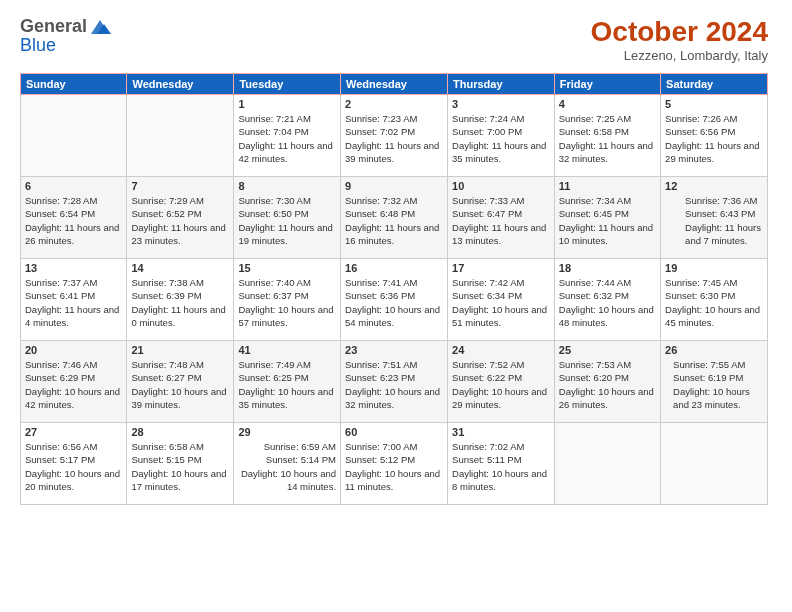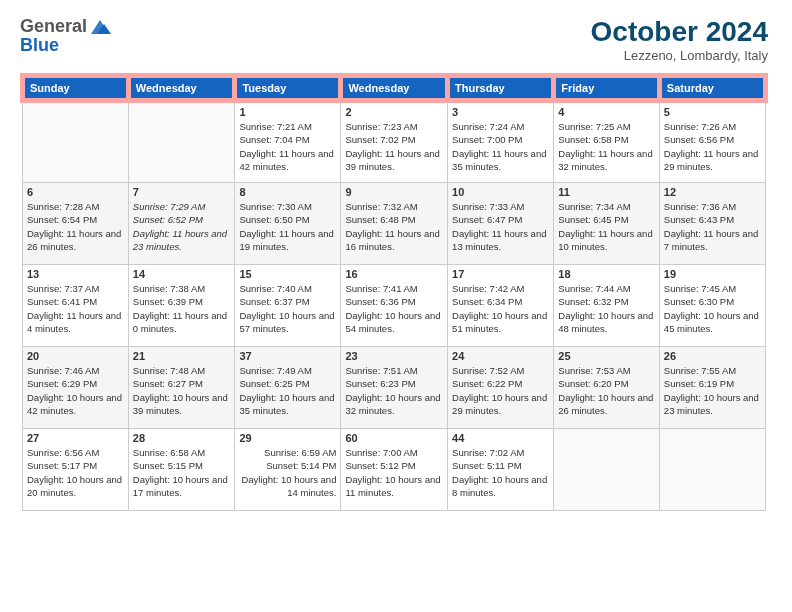--- a/index.html
+++ b/index.html
@@ -40,39 +40,39 @@
       width: 22px;
       height: 18px;
       margin-left: 2px;
     }
     .title-block {
       text-align: right;
     }
     .month-title {
       font-size: 28px;
       font-weight: bold;
-      color: #0c4a6e;
+      color: #c2410c;
     }
     .location {
       font-size: 13px;
       color: #555;
     }
     .calendar {
       width: 100%;
       border-collapse: collapse;
       font-size: 10px;
     }
     .calendar th {
       background: #1565c0;
       color: #fff;
       padding: 4px 5px;
       text-align: left;
       font-size: 11px;
       font-weight: bold;
-      border: 5px solid #fca5a5;
+      border: 1px solid #fca5a5;
     }
     .calendar td {
       border: 1px solid #ccc;
       vertical-align: top;
       padding: 3px 4px;
       width: 108px;
       min-height: 80px;
       height: 82px;
     }
     .calendar tr:nth-child(even) td {
@@ -101,21 +101,21 @@
   <div class="header">
     <div class="logo">
       <div class="logo-text">
         <span class="logo-general">General</span>
         <svg class="logo-icon" viewBox="0 0 22 18">
           <polygon points="2,16 11,2 20,16" fill="#1565c0" opacity="0.85"></polygon>
           <polygon points="8,16 15,6 22,16" fill="#1565c0"></polygon>
         </svg>
       </div>
       <div style="margin-top:-2px">
-        <span class="logo-blue" style="font-size:18px;font-weight:bold;color:#1565c0;">Blue</span>
+        <span class="logo-blue" style="font-size:18px;font-weight:normal;color:#1565c0;">Blue</span>
       </div>
     </div>
     <div class="title-block">
       <div class="month-title">October 2024</div>
       <div class="location">Lezzeno, Lombardy, Italy</div>
     </div>
   </div>
 
   <table class="calendar">
     <thead>
@@ -166,21 +166,21 @@
         </tr>
         <tr>
           <td>
             <div class="day-num">6</div>
             <div class="day-detail" style="white-space: pre-line;">Sunrise: 7:28 AM
 Sunset: 6:54 PM
 Daylight: 11 hours and 26 minutes.</div>
           </td>
           <td>
             <div class="day-num">7</div>
-            <div class="day-detail" style="white-space: pre-line; font-style: italic;">Sunrise: 7:29 AM
+            <div class="day-detail" style="white-space: pre-line;">Sunrise: 7:29 AM
 Sunset: 6:52 PM
 Daylight: 11 hours and 23 minutes.</div>
           </td>
           <td>
             <div class="day-num">8</div>
             <div class="day-detail" style="white-space: pre-line;">Sunrise: 7:30 AM
 Sunset: 6:50 PM
 Daylight: 11 hours and 19 minutes.</div>
           </td>
           <td>
@@ -196,21 +196,21 @@
 Daylight: 11 hours and 13 minutes.</div>
           </td>
           <td>
             <div class="day-num">11</div>
             <div class="day-detail" style="white-space: pre-line;">Sunrise: 7:34 AM
 Sunset: 6:45 PM
 Daylight: 11 hours and 10 minutes.</div>
           </td>
           <td>
             <div class="day-num">12</div>
-            <div class="day-detail" style="white-space: pre-line;">Sunrise: 7:36 AM
+            <div class="day-detail" style="white-space: pre-line; margin-left: 20px;">Sunrise: 7:36 AM
 Sunset: 6:43 PM
 Daylight: 11 hours and 7 minutes.</div>
           </td>
         </tr>
         <tr>
           <td>
             <div class="day-num">13</div>
             <div class="day-detail" style="white-space: pre-line;">Sunrise: 7:37 AM
 Sunset: 6:41 PM
 Daylight: 11 hours and 4 minutes.</div>
@@ -259,21 +259,21 @@
 Sunset: 6:29 PM
 Daylight: 10 hours and 42 minutes.</div>
           </td>
           <td>
             <div class="day-num">21</div>
             <div class="day-detail" style="white-space: pre-line;">Sunrise: 7:48 AM
 Sunset: 6:27 PM
 Daylight: 10 hours and 39 minutes.</div>
           </td>
           <td>
-            <div class="day-num">37</div>
+            <div class="day-num">41</div>
             <div class="day-detail" style="white-space: pre-line;">Sunrise: 7:49 AM
 Sunset: 6:25 PM
 Daylight: 10 hours and 35 minutes.</div>
           </td>
           <td>
             <div class="day-num">23</div>
             <div class="day-detail" style="white-space: pre-line;">Sunrise: 7:51 AM
 Sunset: 6:23 PM
 Daylight: 10 hours and 32 minutes.</div>
           </td>
@@ -284,21 +284,21 @@
 Daylight: 10 hours and 29 minutes.</div>
           </td>
           <td>
             <div class="day-num">25</div>
             <div class="day-detail" style="white-space: pre-line;">Sunrise: 7:53 AM
 Sunset: 6:20 PM
 Daylight: 10 hours and 26 minutes.</div>
           </td>
           <td>
             <div class="day-num">26</div>
-            <div class="day-detail" style="white-space: pre-line;">Sunrise: 7:55 AM
+            <div class="day-detail" style="white-space: pre-line; margin-left: 8px;">Sunrise: 7:55 AM
 Sunset: 6:19 PM
 Daylight: 10 hours and 23 minutes.</div>
           </td>
         </tr>
         <tr>
           <td>
             <div class="day-num">27</div>
             <div class="day-detail" style="white-space: pre-line;">Sunrise: 6:56 AM
 Sunset: 5:17 PM
 Daylight: 10 hours and 20 minutes.</div>
@@ -315,21 +315,21 @@
 Sunset: 5:14 PM
 Daylight: 10 hours and 14 minutes.</div>
           </td>
           <td>
             <div class="day-num">60</div>
             <div class="day-detail" style="white-space: pre-line;">Sunrise: 7:00 AM
 Sunset: 5:12 PM
 Daylight: 10 hours and 11 minutes.</div>
           </td>
           <td>
-            <div class="day-num">44</div>
+            <div class="day-num">31</div>
             <div class="day-detail" style="white-space: pre-line;">Sunrise: 7:02 AM
 Sunset: 5:11 PM
 Daylight: 10 hours and 8 minutes.</div>
           </td>
           <td class="empty"></td>
           <td class="empty"></td>
         </tr>
       </tbody>
   </table>
 </div>

